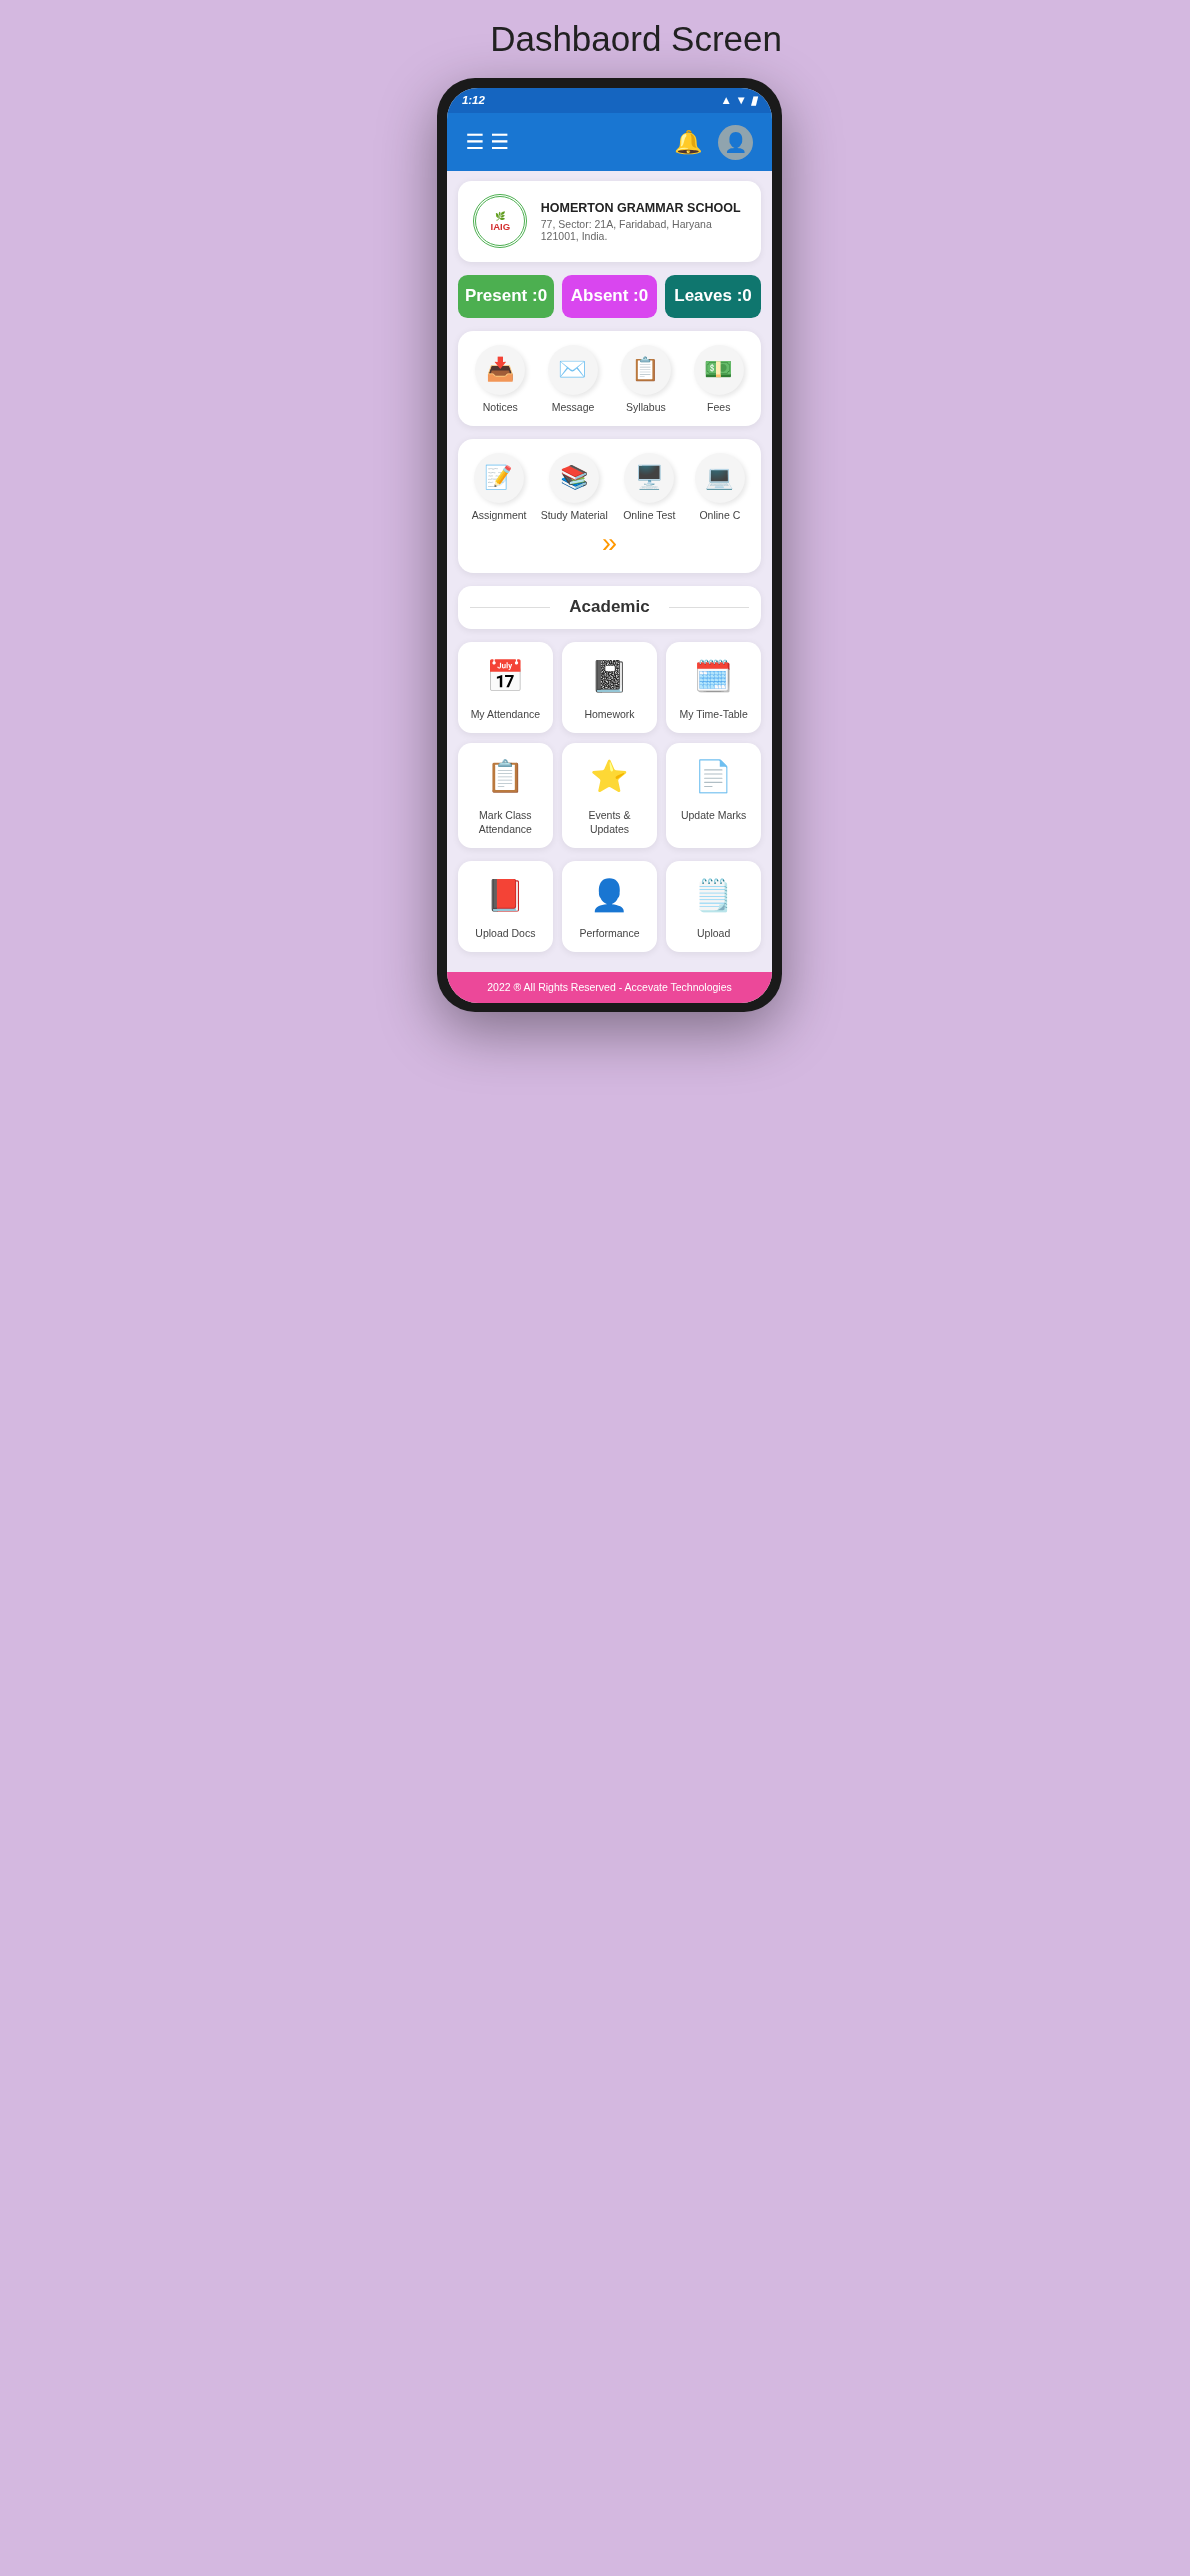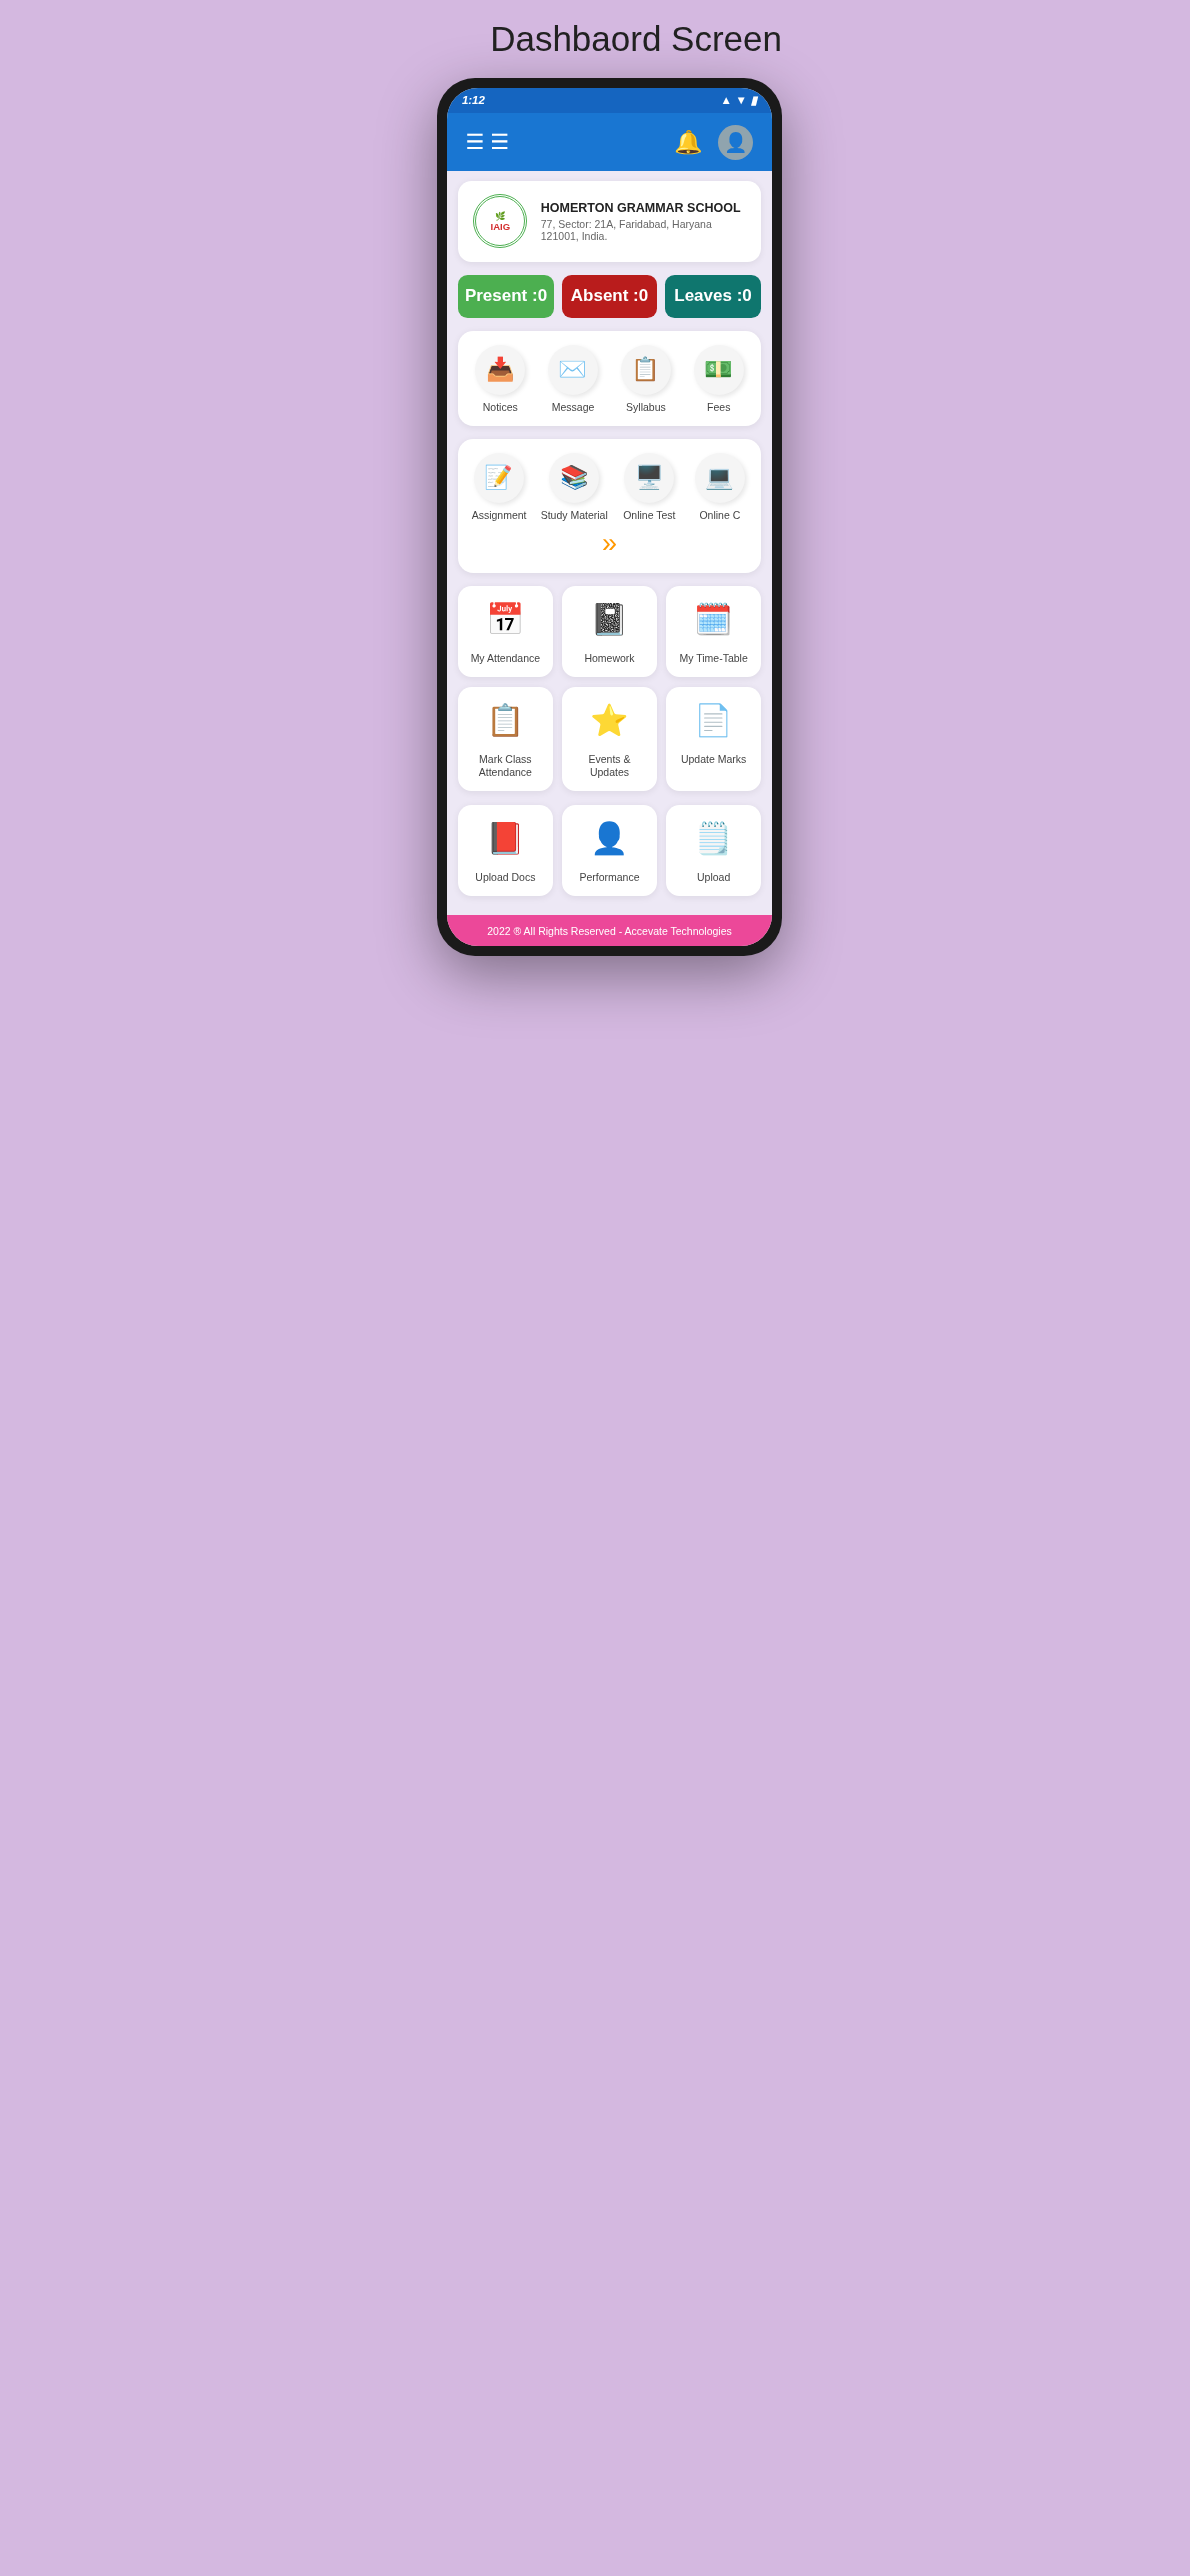--- a/index.html
+++ b/index.html
@@ -115,21 +115,21 @@
       padding: 11.5px 5.8px;
       border-radius: 9.6px;
       color: white;
       font-size: 17px;
       font-weight: 600;
       text-align: center;
       border: none;
       cursor: pointer;
     }
     .stat-present { background: #4caf50; }
-    .stat-absent { background: #b91c1c; }
+    .stat-absent { background: #d946ef; }
     .stat-leaves { background: #0f766e; }
 
     .icon-grid-card {
       background: white;
       border-radius: 15.3px;
       padding: 13.4px 9.6px;
       margin-bottom: 13.4px;
       box-shadow: 0 1.9px 7.7px rgba(0,0,0,0.07);
     }
     .icon-grid {
@@ -330,20 +330,23 @@
             <div class="icon-item">
               <div class="icon-circle">💻</div>
               <span class="icon-label">Online C</span>
             </div>
             <div class="icon-item more-arrow">
               <span style="font-size:27px;color:#ff9800;">»</span>
             </div>
           </div>
         </div>
 
+        <div class="section-header">
+          <span class="section-title">Academic</span>
+        </div>
 
         <div class="academic-grid">
           <div class="academic-item">
             <span class="academic-icon">📅</span>
             <span class="academic-label">My Attendance</span>
           </div>
           <div class="academic-item">
             <span class="academic-icon">📓</span>
             <span class="academic-label">Homework</span>
           </div>

